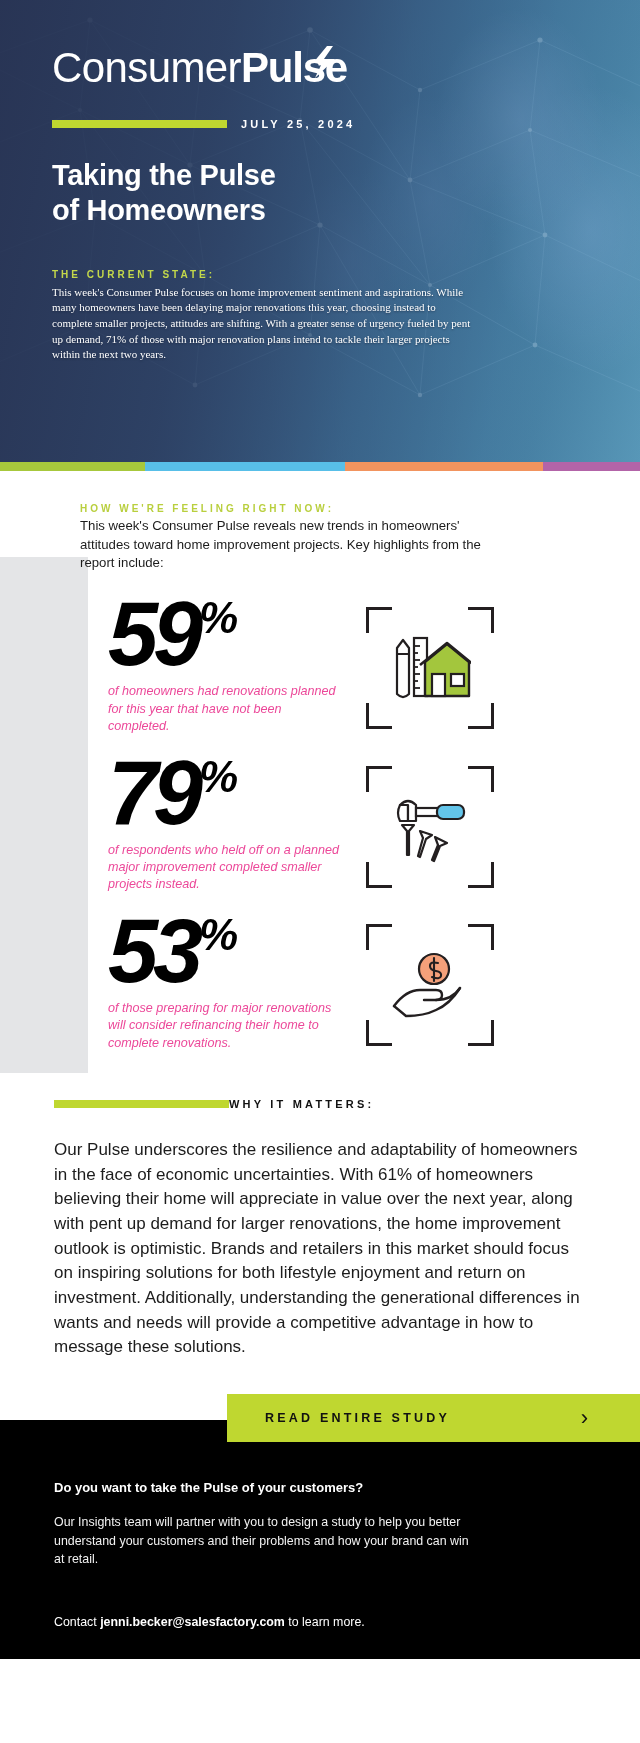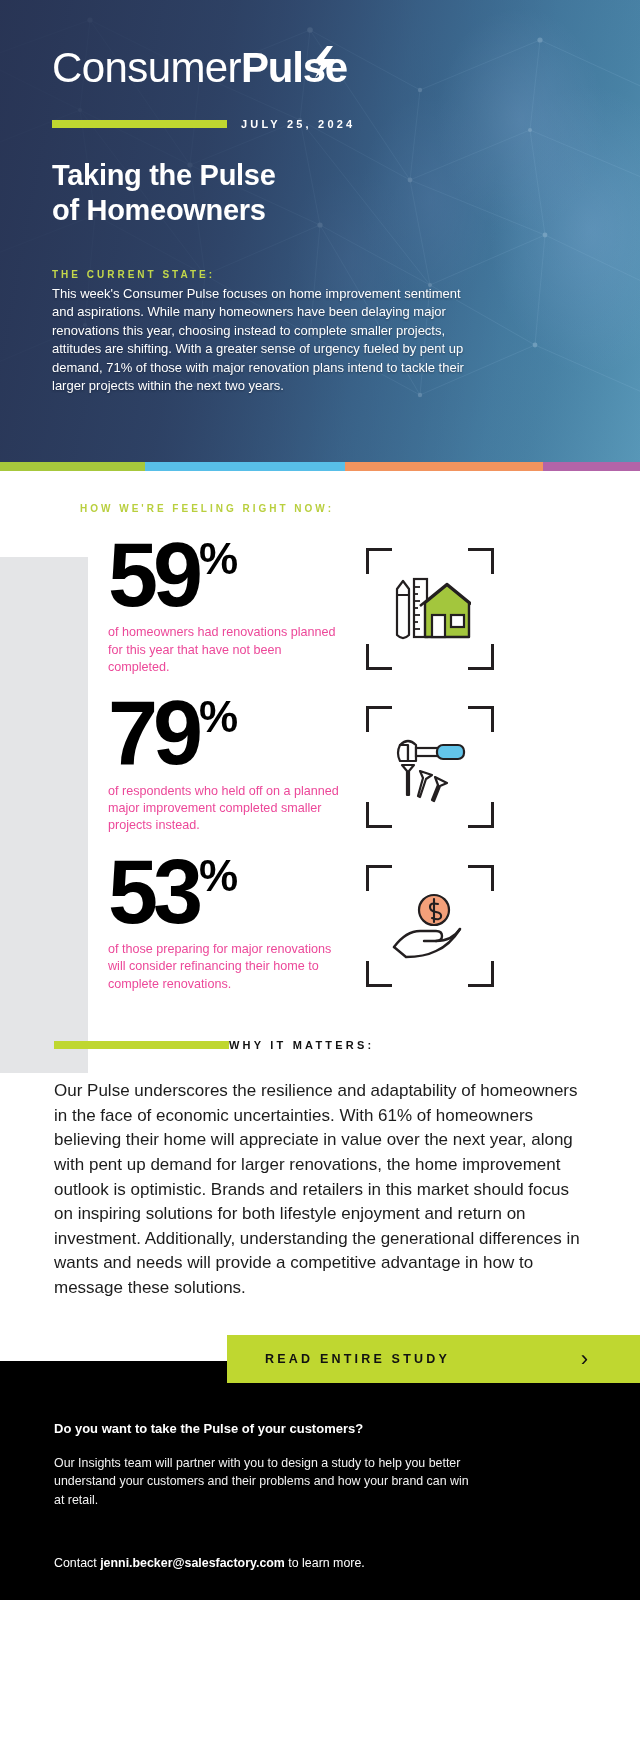--- a/index.html
+++ b/index.html
@@ -63,22 +63,22 @@
   .hero-title {
     margin-top:28px; color:#fff; font-weight:700; font-size:29px;
     line-height:1.22; letter-spacing:-.3px;
   }
 
   .kicker {
     margin-top:40px; color:#c3d84a; font-size:10px; font-weight:700;
     letter-spacing:3px;
   }
   .hero-body {
-    margin-top:5px; color:#ffffff; font-size:13px; line-height:1.42;
-    max-width:420px; text-shadow:0 1px 2px rgba(20,30,50,.55);
+    margin-top:5px; color:#ffffff; font-size:11px; line-height:1.42;
+    max-width:420px; text-shadow:0 1px 2px rgba(20,30,50,.55);font-family:Liberation Serif, serif;
   }
 
   
   .stripe { display:flex; width:640px; height:9px; }
   .stripe i { display:block; height:9px; }
 
   
   .body-wrap { position:relative; background:#fff; }
   .grey-block {
     position:absolute; left:0; top:86px; width:88px; height:516px;
@@ -91,21 +91,21 @@
   }
   .feeling p {
     margin-top:3px; font-size:13.2px; line-height:1.42; color:#1c1c1c;
     max-width:430px;
   }
 
   
   .stats { position:relative; z-index:3; margin-top:26px; }
   .stat {
     display:flex; align-items:flex-start; position:relative;
-    padding-left:108px; padding-right:26px; margin-bottom:22px;
+    padding-left:108px; padding-right:26px; margin-bottom:22px;font-style:italic;
   }
   .stat-left { width:232px; flex:0 0 232px; }
   .stat-num {
     display:flex; align-items:flex-start; line-height:.78;
     font-weight:700; letter-spacing:-5px; color:#000;
   }
   .stat-num .n { font-size:90px; }
   .stat-num .pct { font-size:44px; letter-spacing:-1px; margin-top:2px; margin-left:1px; }
   .stat-desc {
     margin-top:14px; font-size:12.6px; line-height:1.38; color:#ec4899;
@@ -234,20 +234,21 @@
   <i style="width:200px;background:#58bfe8"></i>
   <i style="width:198px;background:#f2945e"></i>
   <i style="width:97px;background:#b364a8"></i>
 </div>
 
 <div class="body-wrap">
   <div class="grey-block"></div>
 
   <div class="feeling">
     <div class="kicker2">HOW WE'RE FEELING RIGHT NOW:</div>
+    <p>This week's Consumer Pulse reveals new trends in homeowners' attitudes toward home improvement projects. Key highlights from the report include:</p>
   </div>
 
   <div class="stats">
 
     <div class="stat">
       <div class="stat-left">
         <div class="stat-num">
           <span class="n">59</span>
           <span class="pct">%</span>
         </div>

